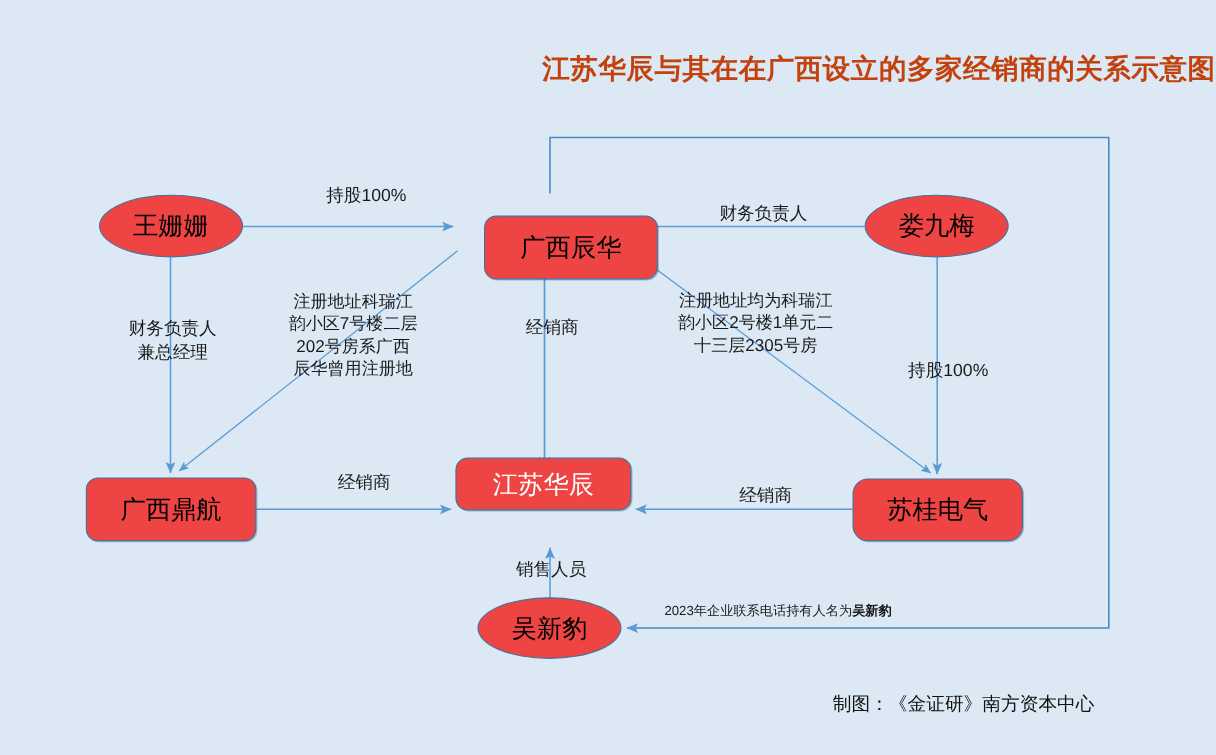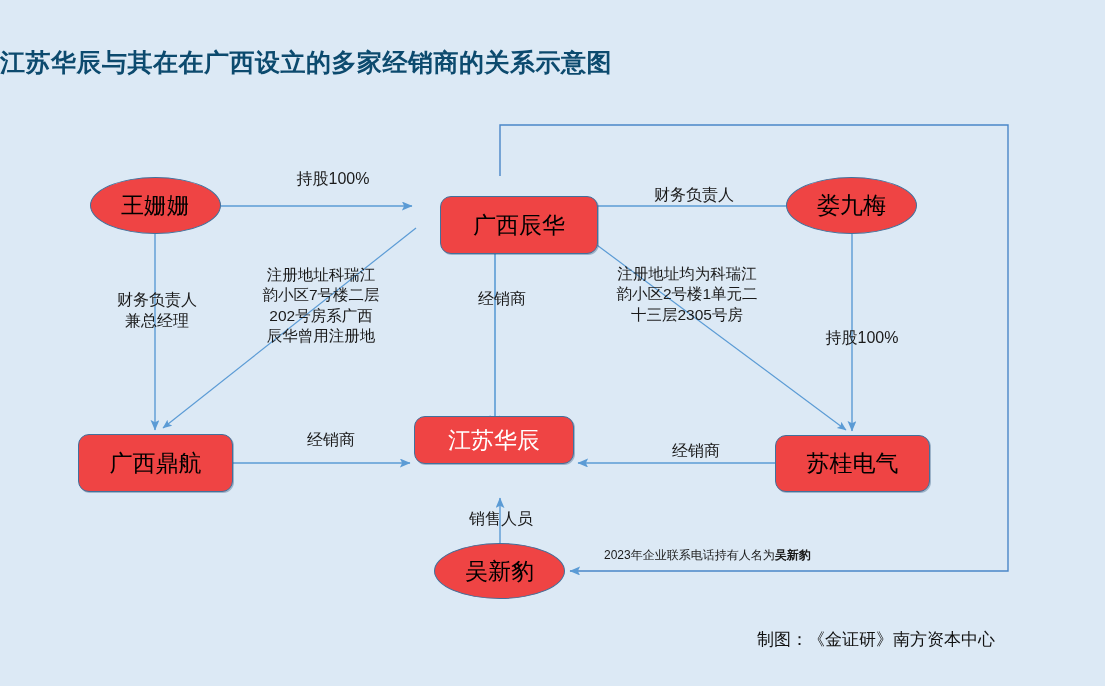--- a/index.html
+++ b/index.html
@@ -24,24 +24,24 @@
     left: 0;
     top: 0;
     width: 1105px;
     height: 686px;
   }
   .title {
     position: absolute;
     left: 0;
     top: 46px;
     width: 1105px;
-    text-align: left;
+    text-align: right;
     font-size: 25px;
     font-weight: bold;
-    color: #0c4a6e;
+    color: #c2410c;
     letter-spacing: 0.5px;
   }
   .node {
     position: absolute;
     display: flex;
     align-items: center;
     justify-content: center;
     box-sizing: border-box;
     font-size: 23px;
     color: #000000;
@@ -132,21 +132,21 @@
   </div>
 
   <div class="node rect" style="left:78px;top:434px;width:155px;height:58px;">
     <span>广西鼎航</span>
   </div>
 
   <div class="node rect white-text" style="left:414px;top:416px;width:160px;height:48px;">
     <span>江苏华辰</span>
   </div>
 
-  <div class="node rect" style="left:775px;top:435px;width:155px;height:57px;">
+  <div class="node rect" style="left:775px;top:435px;width:155px;height:57px;border-radius:14px;">
     <span>苏桂电气</span>
   </div>
 
   <div class="node ellipse" style="left:434px;top:543px;width:131px;height:56px;">
     <span>吴新豹</span>
   </div>
 
   <div class="edge-label" style="left:268px;top:168px;width:130px;">持股100%</div>
 
   <div class="edge-label" style="left:631px;top:184px;width:126px;">财务负责人</div>

